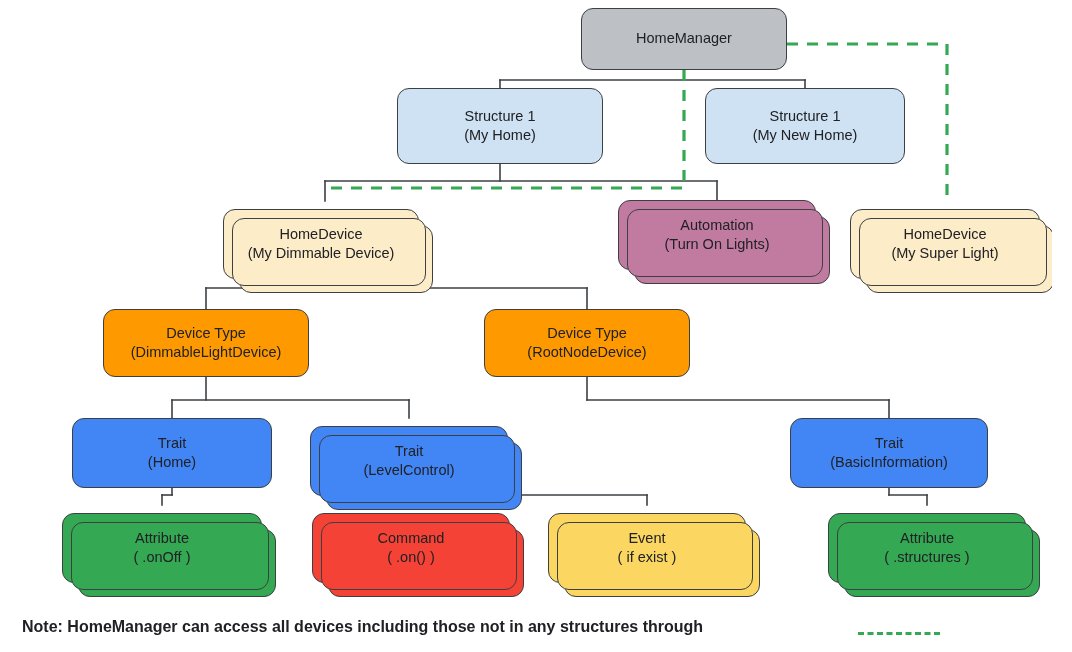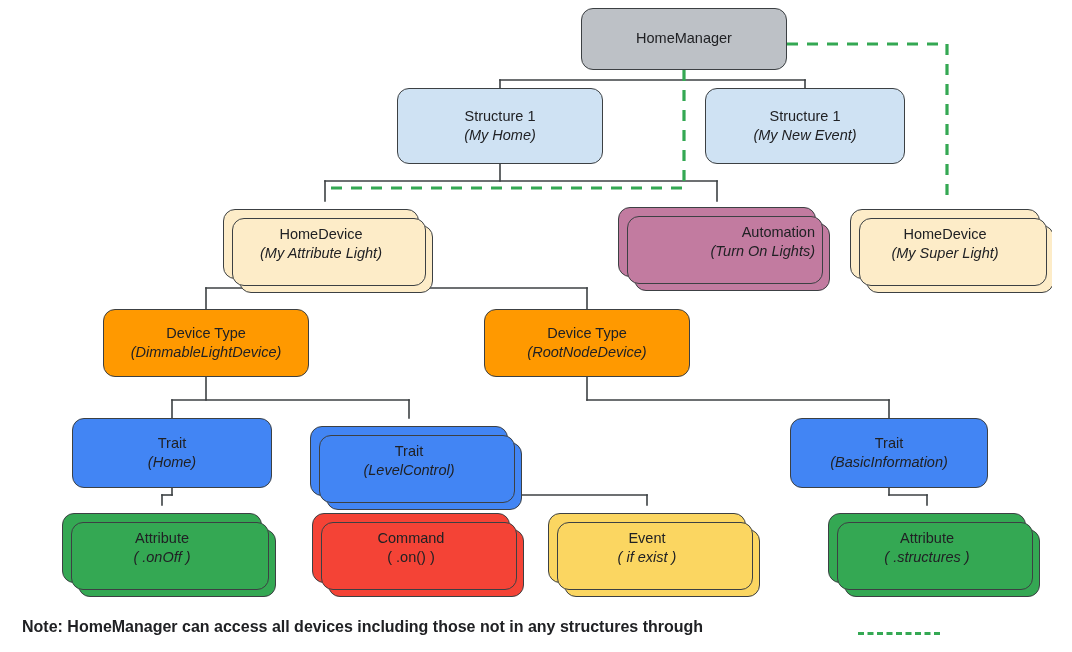--- a/index.html
+++ b/index.html
@@ -38,21 +38,21 @@
     flex-direction: column;
     align-items: center;
     justify-content: center;
     text-align: center;
     color: #202124;
     font-size: 14.5px;
     line-height: 1.32;
     z-index: 3;
   }
   .node .l1 { display: block; white-space: nowrap; }
-  .node .l2 { display: block; white-space: nowrap; font-style: italic; }
+  .node .l2 { display: block; white-space: nowrap; }
   .node.plain .l2 { font-style: normal; }
 
   
   .stack::before,
   .stack::after {
     content: "";
     position: absolute;
     box-sizing: border-box;
     border: 1.6px solid #3c4043;
     border-radius: 12px;
@@ -145,29 +145,29 @@
 
   </div>
 
   <div class="node" style="left: 397px; top: 88px; width: 206px; height: 76px; background: rgb(207, 226, 243);">
     <span class="l1">Structure 1</span>
     <span class="l2">(My Home)</span>
   </div>
 
   <div class="node" style="left: 705px; top: 88px; width: 200px; height: 76px; background: rgb(207, 226, 243);">
     <span class="l1">Structure 1</span>
-    <span class="l2">(My New Event)</span>
+    <span class="l2">(My New Home)</span>
   </div>
 
   <div class="node stack" style="left: 223px; top: 201px; width: 196px; height: 70px; background: rgb(253, 236, 200);">
     <span class="l1">HomeDevice</span>
-    <span class="l2">(My Attribute Light)</span>
-  </div>
-
-  <div class="node stack" style="left: 618px; top: 199px; width: 198px; height: 70px; background: rgb(194, 123, 160); align-items: flex-end;">
+    <span class="l2">(My Dimmable Device)</span>
+  </div>
+
+  <div class="node stack" style="left: 618px; top: 192px; width: 198px; height: 70px; background: rgb(194, 123, 160);">
     <span class="l1">Automation</span>
     <span class="l2">(Turn On Lights)</span>
   </div>
 
   <div class="node stack" style="left: 850px; top: 201px; width: 190px; height: 70px; background: rgb(253, 236, 200);">
     <span class="l1">HomeDevice</span>
     <span class="l2">(My Super Light)</span>
   </div>
 
   <div class="node" style="left: 103px; top: 309px; width: 206px; height: 68px; background: rgb(255, 153, 0);">

